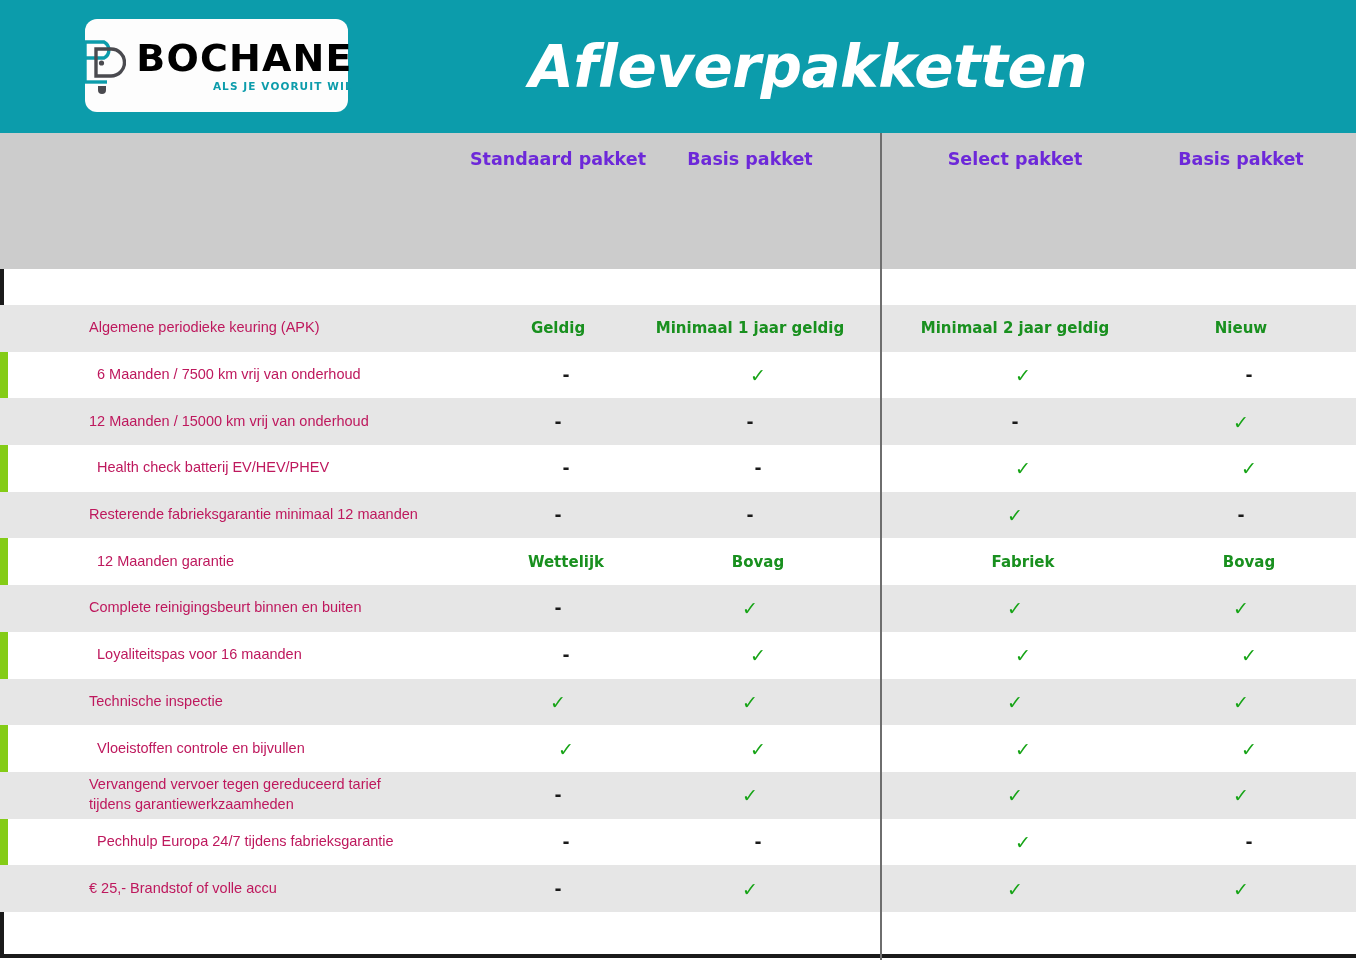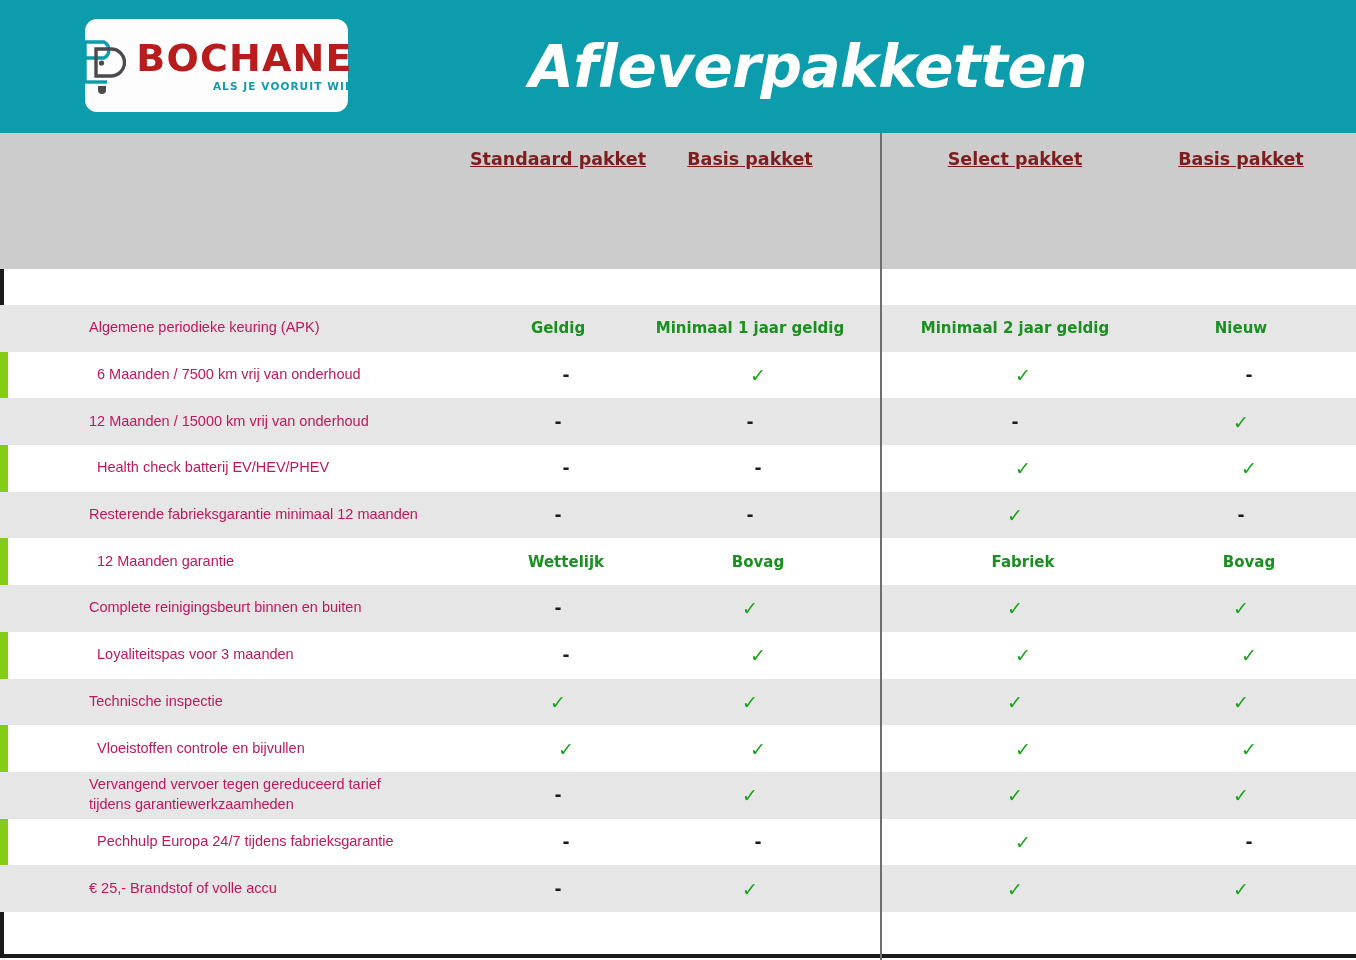--- a/index.html
+++ b/index.html
@@ -37,21 +37,21 @@
     display: flex;
     flex-direction: column;
     align-items: flex-end;
     line-height: 1;
   }
   .logo-word {
     font-family: "DejaVu Sans", sans-serif;
     font-size: 38px;
     font-weight: bold;
     letter-spacing: 1.2px;
-    color: #b91c1c;
+    color: #000000;
   }
   .logo-tag {
     font-family: "DejaVu Sans", sans-serif;
     font-size: 10.5px;
     font-weight: bold;
     letter-spacing: 1.1px;
     color: #0c9CAB;
     margin-top: 4px;
   }
   .header-title {
@@ -75,23 +75,22 @@
     position: relative;
     height: 136px;
     background: #cccccc;
   }
   .ch-name {
     position: absolute;
     top: 16px;
     font-family: "DejaVu Sans", sans-serif;
     font-size: 17.5px;
     font-weight: bold;
-    color: #7f1d1d;
-    text-align: center;
-    text-decoration: underline;
+    color: #6d28d9;
+    text-align: center;
   }
   .band {
     position: absolute;
     height: 26px;
     background: #7d7d7d;
     color: #ffffff;
     font-family: "DejaVu Sans", sans-serif;
     font-size: 17px;
     font-weight: bold;
     display: flex;
@@ -296,21 +295,21 @@
         <div class="cell word c3">Bovag</div>
       </div>
       <div class="row alt">
         <div class="row-label">Complete reinigingsbeurt binnen en buiten</div>
         <div class="cell dash c0">-</div>
         <div class="cell check c1">✓</div>
         <div class="cell check c2">✓</div>
         <div class="cell check c3">✓</div>
       </div>
       <div class="row white-edge">
-        <div class="row-label">Loyaliteitspas voor 3 maanden</div>
+        <div class="row-label">Loyaliteitspas voor 16 maanden</div>
         <div class="cell dash c0">-</div>
         <div class="cell check c1">✓</div>
         <div class="cell check c2">✓</div>
         <div class="cell check c3">✓</div>
       </div>
       <div class="row alt">
         <div class="row-label">Technische inspectie</div>
         <div class="cell check c0">✓</div>
         <div class="cell check c1">✓</div>
         <div class="cell check c2">✓</div>

